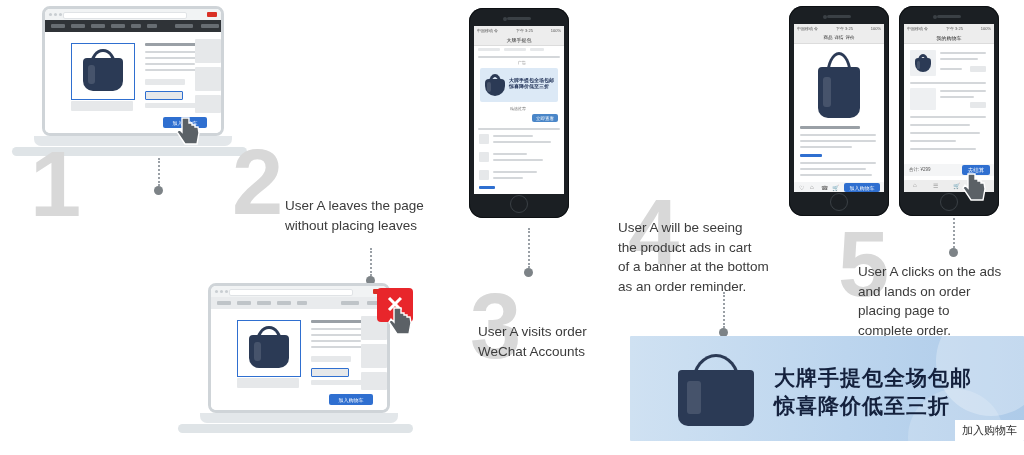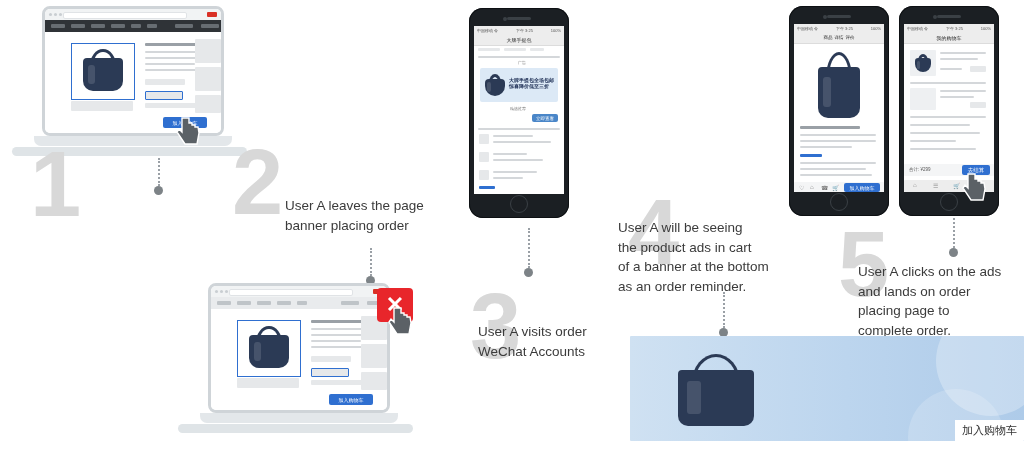--- a/index.html
+++ b/index.html
@@ -325,21 +325,21 @@
     <svg width="26" height="30" viewBox="0 0 26 30">
       <path d="M6 2 L6 16 L3 13 L1 16 L9 28 L21 28 L23 17 L22 11 L19 11 L19 9 L16 9 L16 7 L13 7 L13 2 Z" fill="#5b6166" stroke="#ffffff" stroke-width="1.4"></path>
     </svg>
   </div>
   <div class="dotline" style="left:158px; top:158px; height:28px;"></div>
   <div class="dot" style="left:154px; top:186px;"></div>
   <div class="step-num" style="left:30px; top:148px; font-size:92px;">1</div>
 
   <div class="step-num" style="left:232px; top:146px; font-size:92px;">2</div>
   <div class="caption" style="left:285px; top:196px; width:190px;">User A leaves the page
-banner placing order</div>
+without placing leaves</div>
   <div class="dotline" style="left:370px; top:248px; height:28px;"></div>
   <div class="dot" style="left:366px; top:276px;"></div>
 
   <div class="laptop" style="left:178px; top:283px; width:235px; height:155px;">
     <div class="lid" style="left:30px; top:0; width:182px; height:130px;">
       <div class="cam"></div>
       <div class="brow-bar" style="height:11px;">
         <div class="brow-dots" style="left:4px; top:4px;">
             <i></i>
             <i></i>
@@ -548,16 +548,18 @@
 complete order.</div>
 
   <div class="banner" style="left:630px; top:336px; width:394px; height:105px;">
     <div class="circ" style="right:-22px; top:-30px; width:110px; height:110px;"></div>
     <div class="circ" style="right:20px; bottom:-44px; width:96px; height:96px; background:rgba(255,255,255,0.18);"></div>
     <div class="bag" style="left:48px; top:18px; width:76px; height:72px;">
       <div class="handle"></div>
         <div class="body"></div>
         <div class="shine"></div>
     </div>
+    <div class="headline" style="left:144px; top:28px;">大牌手提包全场包邮
+惊喜降价低至三折</div>
     <div class="tag">加入购物车</div>
   </div>
 
 </div>
 
 </body></html>

